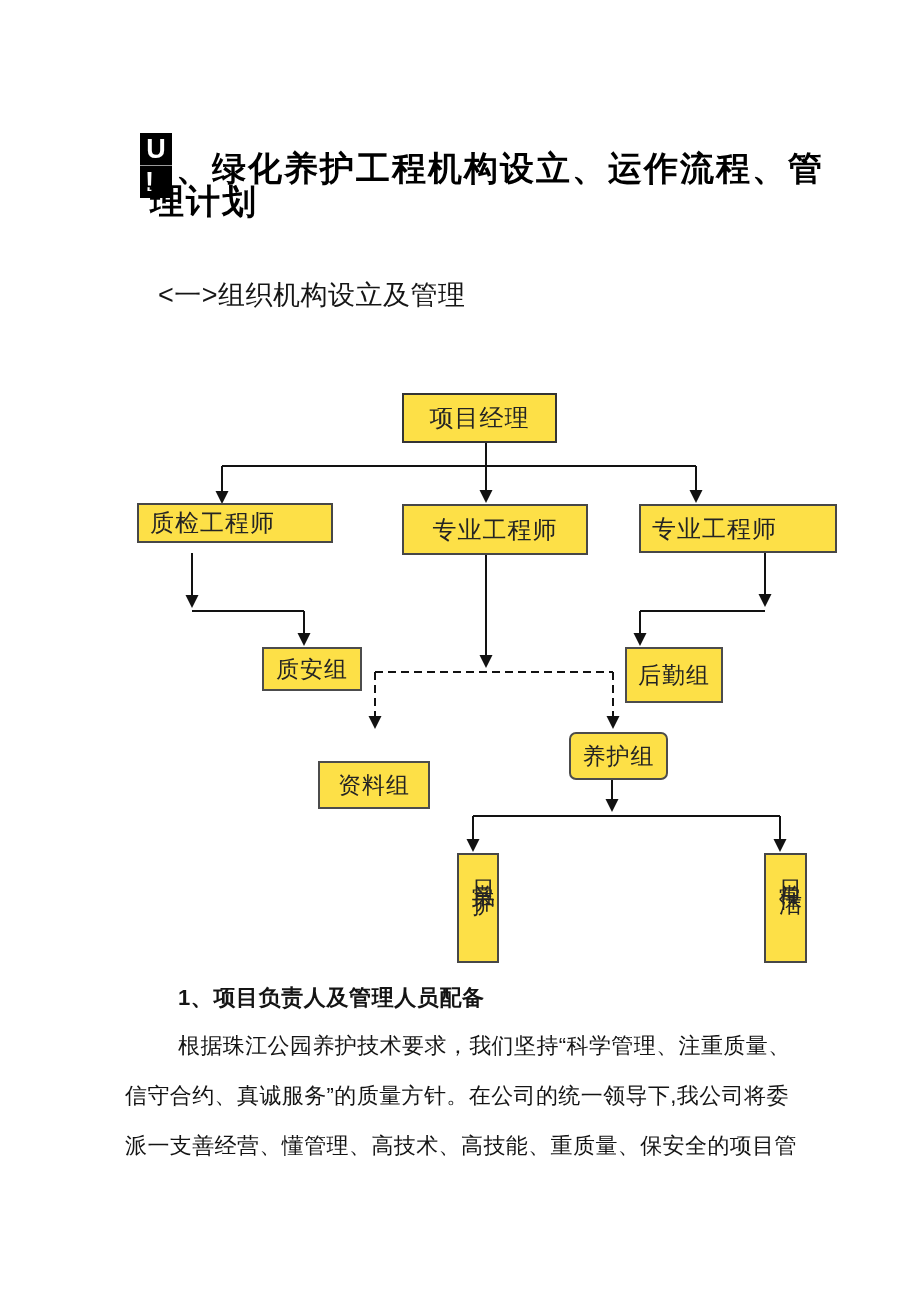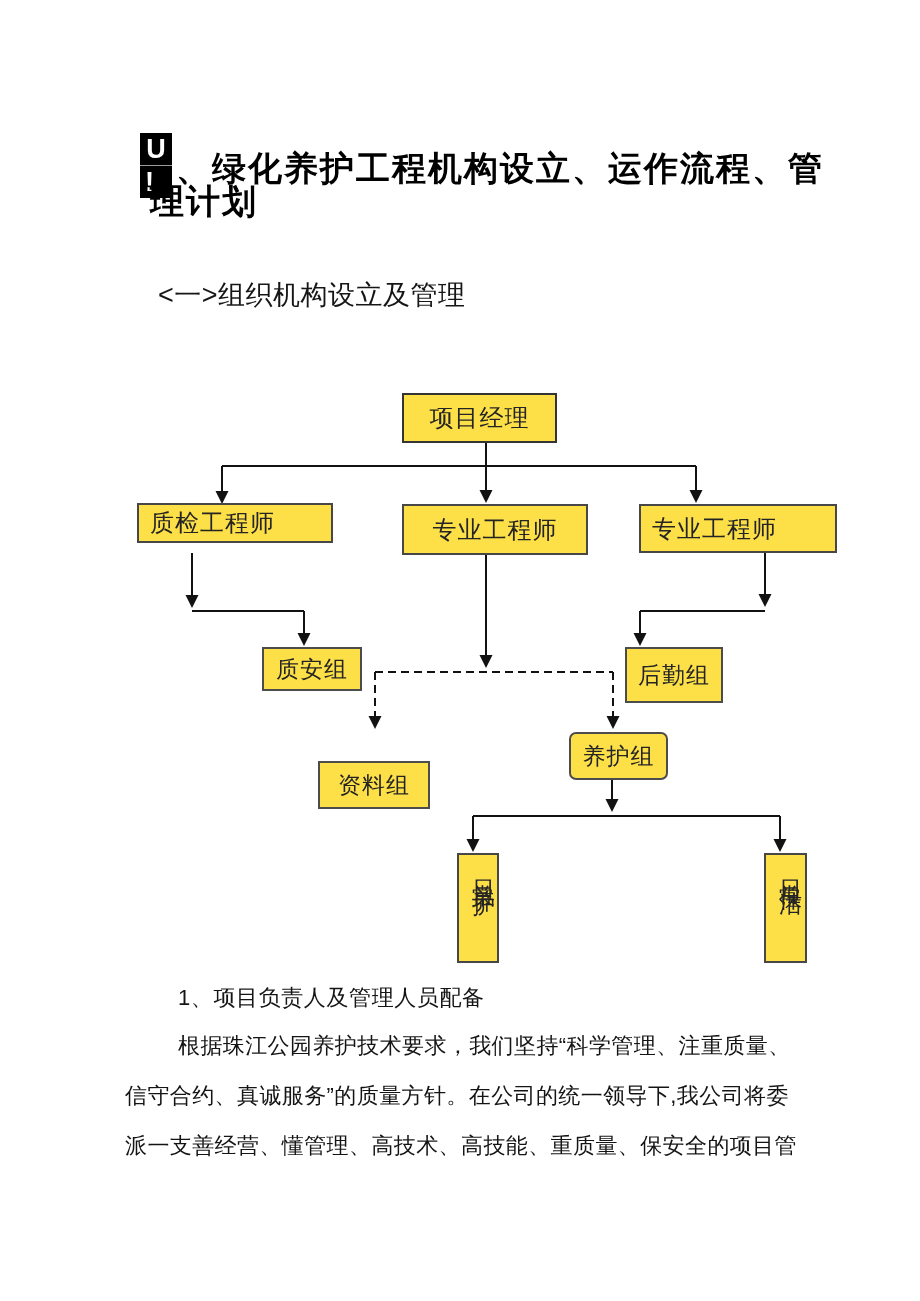--- a/index.html
+++ b/index.html
@@ -17,21 +17,21 @@
   #title-badge .cell.top{border-bottom:1px solid #9a9a9a;height:32px;}
   #title-badge .cell.bottom{text-align:left;padding-left:5px;}
   .title-line{
     font-weight:700;font-size:34px;letter-spacing:2px;color:#000;
     line-height:42px;white-space:nowrap;
   }
   #title-line1{left:176px;top:134px;margin-top:13px;}
   #title-line2{left:150px;top:180px;width:668px;white-space:normal;}
   
   #subtitle{left:158px;top:280px;font-size:27px;line-height:30px;font-weight:400;color:#161616;letter-spacing:0.5px;}
-  #sec-heading{left:178px;top:983px;font-size:22px;line-height:29px;font-weight:400;letter-spacing:0.6px;color:#141414;}
+  #sec-heading{left:178px;top:983px;font-size:22px;line-height:29px;font-weight:700;letter-spacing:0.6px;color:#141414;}
   .body-line{font-size:22px;line-height:30px;font-weight:500;letter-spacing:0.4px;color:#141414;white-space:nowrap;}
   #pline0{left:178px;top:1031px;}
   #pline1{left:125px;top:1081px;}
   #pline2{left:125px;top:1131px;text-align:right;}
   
   #org-chart{left:0;top:0;width:920px;height:1301px;pointer-events:none;}
   .node{
     position:absolute;box-sizing:border-box;background:#fde047;border:2px solid #474747;
     font-family:Liberation Mono, monospace;color:#242424;font-size:24px;
     display:flex;align-items:center;justify-content:center;letter-spacing:1px;

